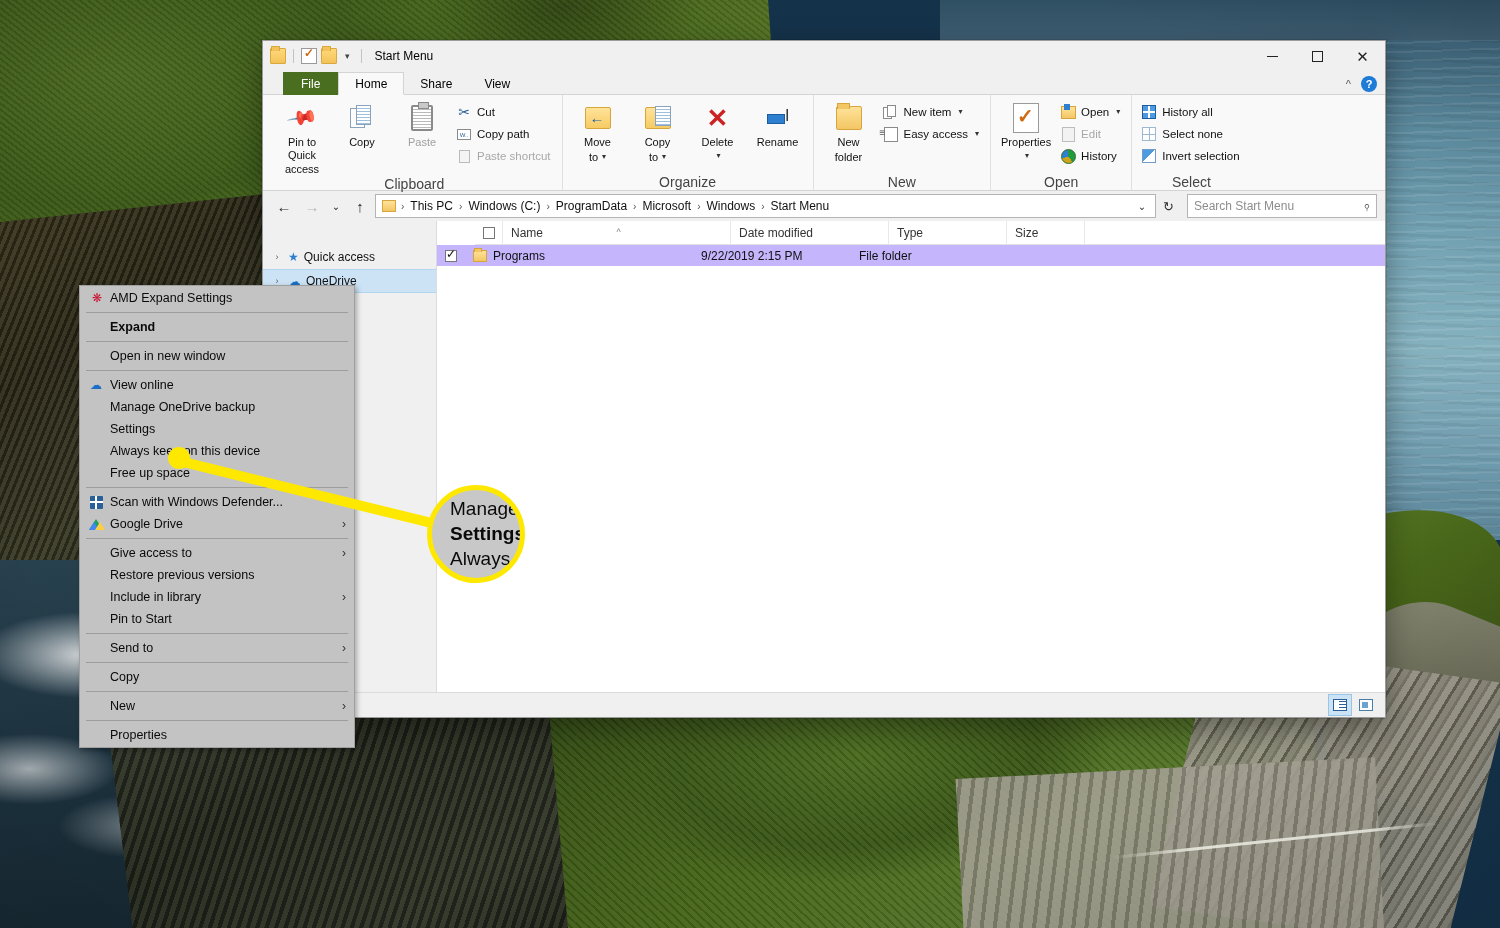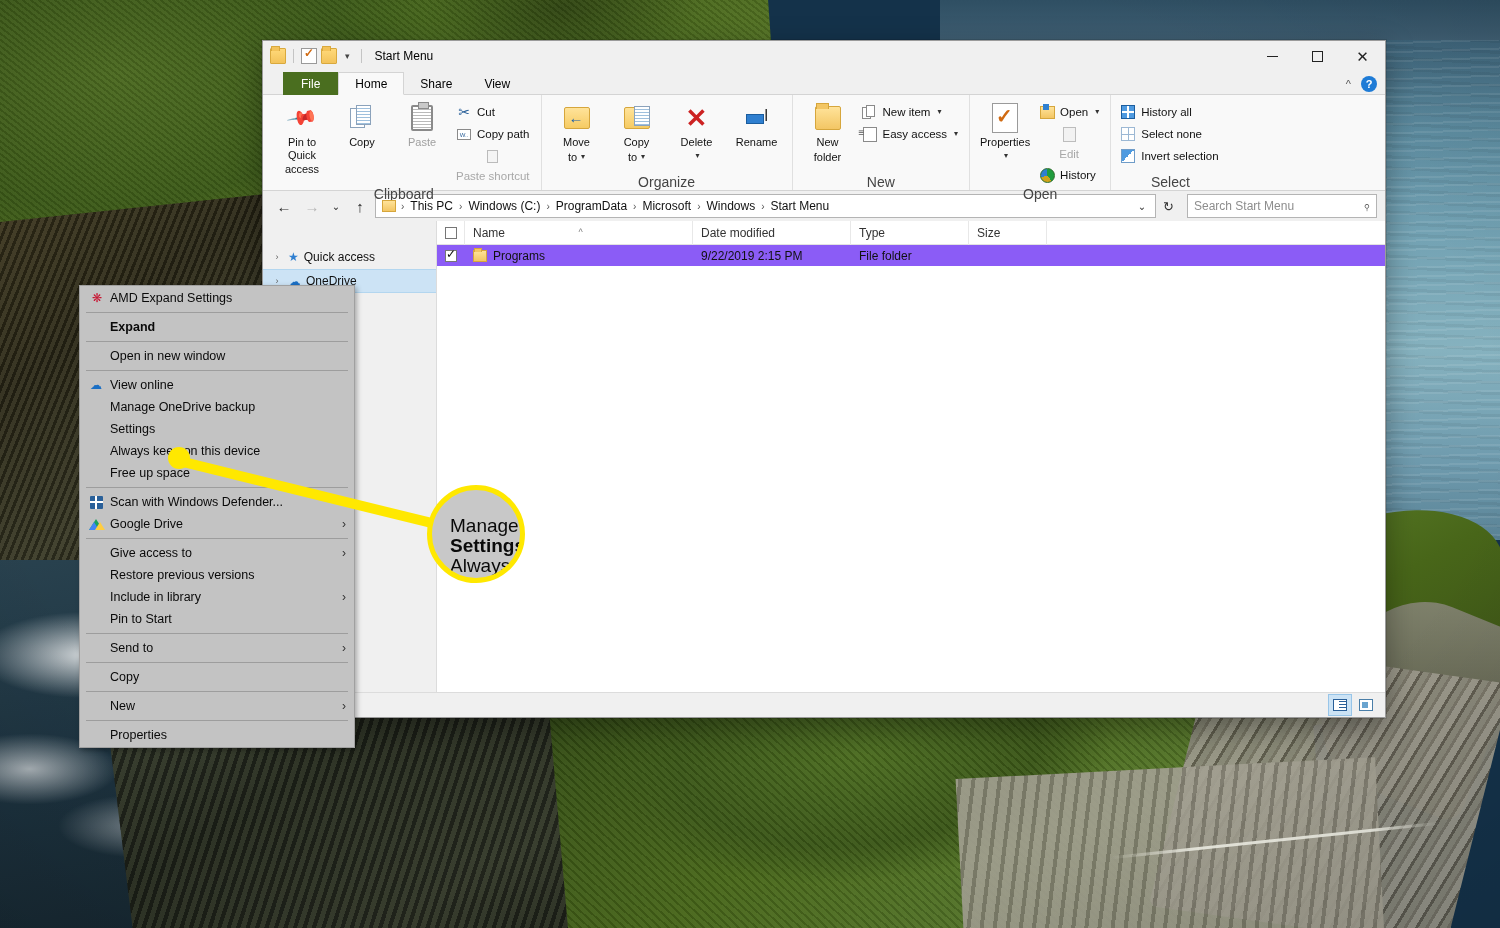--- a/index.html
+++ b/index.html
@@ -224,21 +224,21 @@
     width:58px; display:flex; flex-direction:column; align-items:center; justify-content:flex-start;
     padding-top:4px; font-size:11px; color:#111; text-align:center; line-height:1.15; gap:2px;
   }
   .rbig .ic { height:32px; display:flex; align-items:center; justify-content:center; }
   .rbig.dim { color:#a0a0a0; }
   .rsmall-col { display:flex; flex-direction:column; justify-content:center; padding-top:4px; gap:2px; }
   .rsmall {
     display:flex; align-items:center; gap:5px; font-size:11.5px; color:#111;
     padding: 2px 5px 2px 3px; white-space:nowrap; line-height:1.3;
   }
-  .rsmall.dim { color:#a8a8a8;flex-direction:column; }
+  .rsmall.dim { color:#a8a8a8; }
   .rsmall .ic { width:16px; height:16px; display:flex; align-items:center; justify-content:center; flex:none; }
   .drop-caret { font-size:8px; color:#333; margin-left:2px; }
 
   
   .pin-ico { font-size:20px; color:#6b6b6b; transform:rotate(35deg); }
   .copy-ico { position:relative; width:24px; height:26px; }
   .copy-ico i, .copy-ico b {
     position:absolute; background:#fff; border:1px solid #8ba2bb; display:block;
   }
   .copy-ico i { left:0; top:3px; width:15px; height:20px; }
@@ -336,37 +336,37 @@
     height:24px; display:flex; align-items:center; gap:5px; padding-left:8px; color:#111;
   }
   .navrow.sel { background:#cce3f5; border-top:1px solid #b3d6ef; border-bottom:1px solid #b3d6ef; }
   .nav-chev { font-size:9px; color:#606060; width:12px; text-align:center; }
   .star-ico { color:#2f7fd0; font-size:12px; }
   .cloud-ico { font-size:13px; color:#1b6fc4; line-height:1; }
 
   .listpane { flex:1; display:flex; flex-direction:column; min-width:0; background:#fff; }
   .colhdr {
     height:24px; display:flex; align-items:center; border-bottom:1px solid #e2e2e2;
-    background:#fff; font-size:12px; color:#333; flex:none;
+    background:#fff; font-size:12px; color:#333; flex:none;margin-left:38px;
   }
   .colhdr .cell { padding-left:8px; position:relative; height:24px; line-height:24px;
     border-right:1px solid #e8e8e8; }
   .col-check { width:28px; display:flex; align-items:center; justify-content:center; border-right:1px solid #e8e8e8; height:24px;}
   .chk { width:12px; height:12px; border:1px solid #767676; background:#fff; display:inline-block; position:relative;}
   .chk.on::after{ content:"✓"; position:absolute; left:0px; top:-4px; font-size:12px; color:#111; }
   .c-name { width:228px; }
   .c-date { width:158px; }
   .c-type { width:118px; }
   .c-size { width:78px; }
   .sort-arrow { position:absolute; left:50%; top:-1px; font-size:9px; color:#7a7a7a; }
 
   .rows { flex:1; position:relative; }
   .frow {
     height:21px; display:flex; align-items:center; font-size:12px; color:#111;
-    background:#8b5cf6;
+    background:#c4b5fd;
   }
   .frow .cell { padding-left:8px; white-space:nowrap; overflow:hidden; }
   .frow .col-check { width:28px; display:flex; align-items:center; justify-content:center; border:none;}
   .row-folder-ico {
     width:14px; height:12px; background:linear-gradient(180deg,#ffe39a,#f3c664);
     border:1px solid #d6a63c; margin-right:6px; position:relative; flex:none;
   }
   .row-folder-ico::before{content:""; position:absolute; left:0; top:-3px; width:6px; height:3px;
      background:#f3c664; border:1px solid #d6a63c; border-bottom:none;}
   .name-cell { width:228px; display:flex; align-items:center; padding-left:8px; }
@@ -429,23 +429,23 @@
   .cl-dot {
     position:absolute; left:168px; top:447px; width:22px; height:22px;
     border-radius:50%; background:#ffe800;
   }
   .cl-circle {
     position:absolute; left:427px; top:485px; width:98px; height:98px;
     border-radius:50%; background:#c8c8c8; border:5px solid #ffe800;
     overflow:hidden;
   }
   .cl-inner {
-    position:absolute; left:0; top:12px; width:100%; height:100%;
+    position:absolute; left:0; top:0; width:100%; height:100%;
     display:flex; flex-direction:column; justify-content:center;
-    padding-left:18px; 
+    padding-left:18px; gap:5px;
     font-size:19px; color:#0a0a0a; white-space:nowrap;
   }
   .cl-inner .zl { line-height:1.05; }
   .cl-inner .zl.mid { font-weight:bold; }
 </style>
 </head>
 <body>
 
 <div id="desktop">
   <div class="bg-layer bg-sky"></div>

